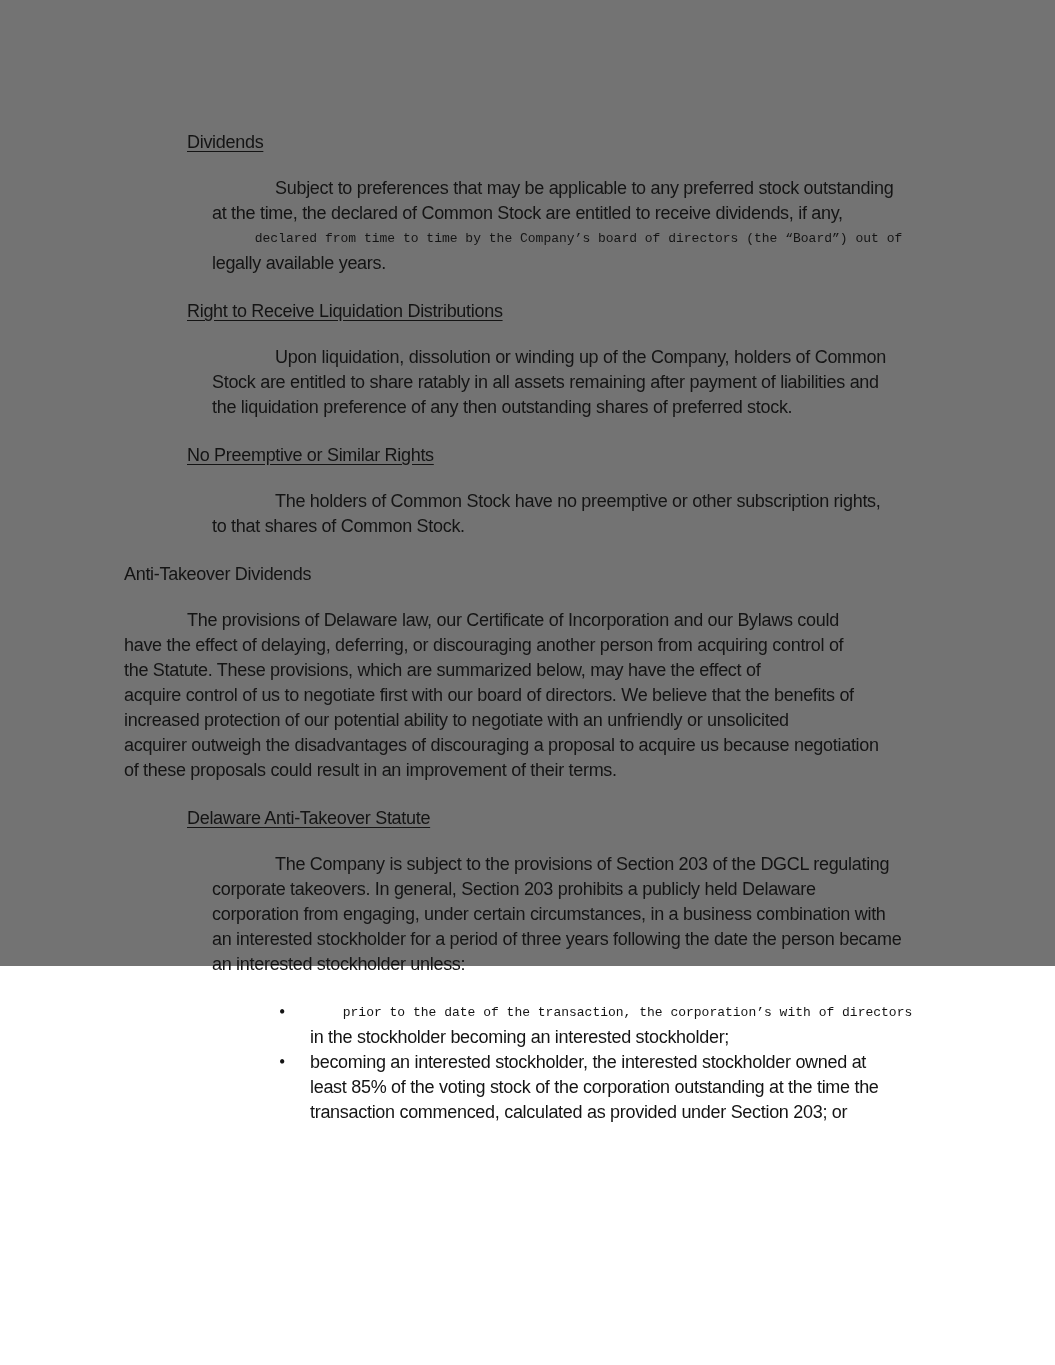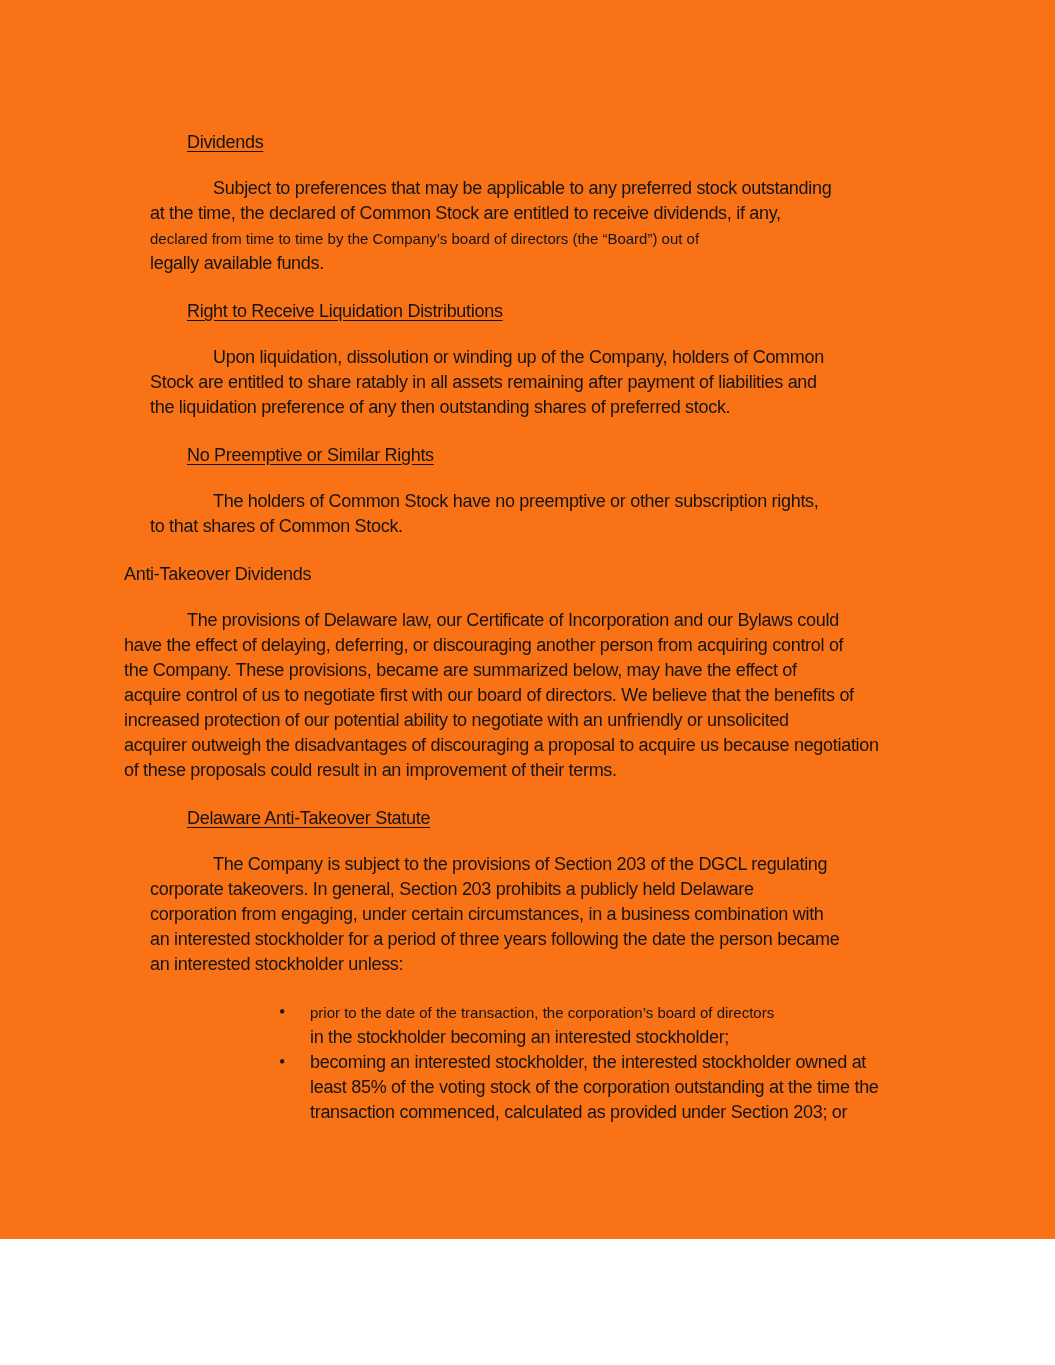--- a/index.html
+++ b/index.html
@@ -9,51 +9,52 @@
   }
   body {
     width: 1055px;
     height: 1365px;
     overflow: hidden;
     color: #141414;
   }
   .doc {
     box-sizing: border-box;
     width: 1055px;
-    height: 1239px;
+    height: 966px;
     padding: 130px 110px 0 124px;
-    background: #f97316;
+    background: #737373;
   }
   .line, .heading {
     font-family: "Liberation Sans", sans-serif;
     font-size: 18px;
     line-height: 25px;
     letter-spacing: -0.3px;
     white-space: nowrap;
   }
   .line.serif {
-    font-family: Liberation Sans, sans-serif;
-    font-size: 15px;
+    font-family: Liberation Mono, monospace;
+    font-size: 13px;
     letter-spacing: 0;
+    text-align: center;
   }
   .heading {
     margin-bottom: 21px;
   }
   .heading.underlined {
     text-decoration: underline;
     text-underline-offset: 3px;
   }
   .heading.indented {
     margin-left: 63px;
   }
   .paragraph {
     margin-bottom: 23px;
   }
   .paragraph.indented {
-    margin-left: 26px;
+    margin-left: 88px;
   }
   .line.first {
     padding-left: 63px;
   }
   .bullet-list {
     margin-left: 155px;
   }
   .bullet-item {
     position: relative;
     padding-left: 31px;
@@ -69,55 +70,55 @@
 </style>
 </head>
 <body>
 
 <main class="doc">
     <div class="heading underlined indented">Dividends</div>
     <div class="paragraph indented">
       <div class="line sans first">Subject to preferences that may be applicable to any preferred stock outstanding</div>
       <div class="line sans">at the time, the declared of Common Stock are entitled to receive dividends, if any,</div>
       <div class="line serif">declared from time to time by the Company’s board of directors (the “Board”) out of</div>
-      <div class="line sans">legally available funds.</div>
+      <div class="line sans">legally available years.</div>
     </div>
     <div class="heading underlined indented">Right to Receive Liquidation Distributions</div>
     <div class="paragraph indented">
       <div class="line sans first">Upon liquidation, dissolution or winding up of the Company, holders of Common</div>
       <div class="line sans">Stock are entitled to share ratably in all assets remaining after payment of liabilities and</div>
       <div class="line sans">the liquidation preference of any then outstanding shares of preferred stock.</div>
     </div>
     <div class="heading underlined indented">No Preemptive or Similar Rights</div>
     <div class="paragraph indented">
       <div class="line sans first">The holders of Common Stock have no preemptive or other subscription rights,</div>
       <div class="line sans">to that shares of Common Stock.</div>
     </div>
     <div class="heading plain">Anti-Takeover Dividends</div>
     <div class="paragraph">
       <div class="line sans first">The provisions of Delaware law, our Certificate of Incorporation and our Bylaws could</div>
       <div class="line sans">have the effect of delaying, deferring, or discouraging another person from acquiring control of</div>
-      <div class="line sans">the Company. These provisions, became are summarized below, may have the effect of</div>
+      <div class="line sans">the Statute. These provisions, which are summarized below, may have the effect of</div>
       <div class="line sans">acquire control of us to negotiate first with our board of directors. We believe that the benefits of</div>
       <div class="line sans">increased protection of our potential ability to negotiate with an unfriendly or unsolicited</div>
       <div class="line sans">acquirer outweigh the disadvantages of discouraging a proposal to acquire us because negotiation</div>
       <div class="line sans">of these proposals could result in an improvement of their terms.</div>
     </div>
     <div class="heading underlined indented">Delaware Anti-Takeover Statute</div>
     <div class="paragraph indented">
       <div class="line sans first">The Company is subject to the provisions of Section 203 of the DGCL regulating</div>
       <div class="line sans">corporate takeovers. In general, Section 203 prohibits a publicly held Delaware</div>
       <div class="line sans">corporation from engaging, under certain circumstances, in a business combination with</div>
       <div class="line sans">an interested stockholder for a period of three years following the date the person became</div>
       <div class="line sans">an interested stockholder unless:</div>
     </div>
     <div class="bullet-list">
       <div class="bullet-item">
         <span class="bullet">•</span>
-        <div class="line serif">prior to the date of the transaction, the corporation’s board of directors</div>
+        <div class="line serif">prior to the date of the transaction, the corporation’s with of directors</div>
         <div class="line sans">in the stockholder becoming an interested stockholder;</div>
       </div>
       <div class="bullet-item">
         <span class="bullet">•</span>
         <div class="line sans">becoming an interested stockholder, the interested stockholder owned at</div>
         <div class="line sans">least 85% of the voting stock of the corporation outstanding at the time the</div>
         <div class="line sans">transaction commenced, calculated as provided under Section 203; or</div>
       </div>
     </div>
   </main>

